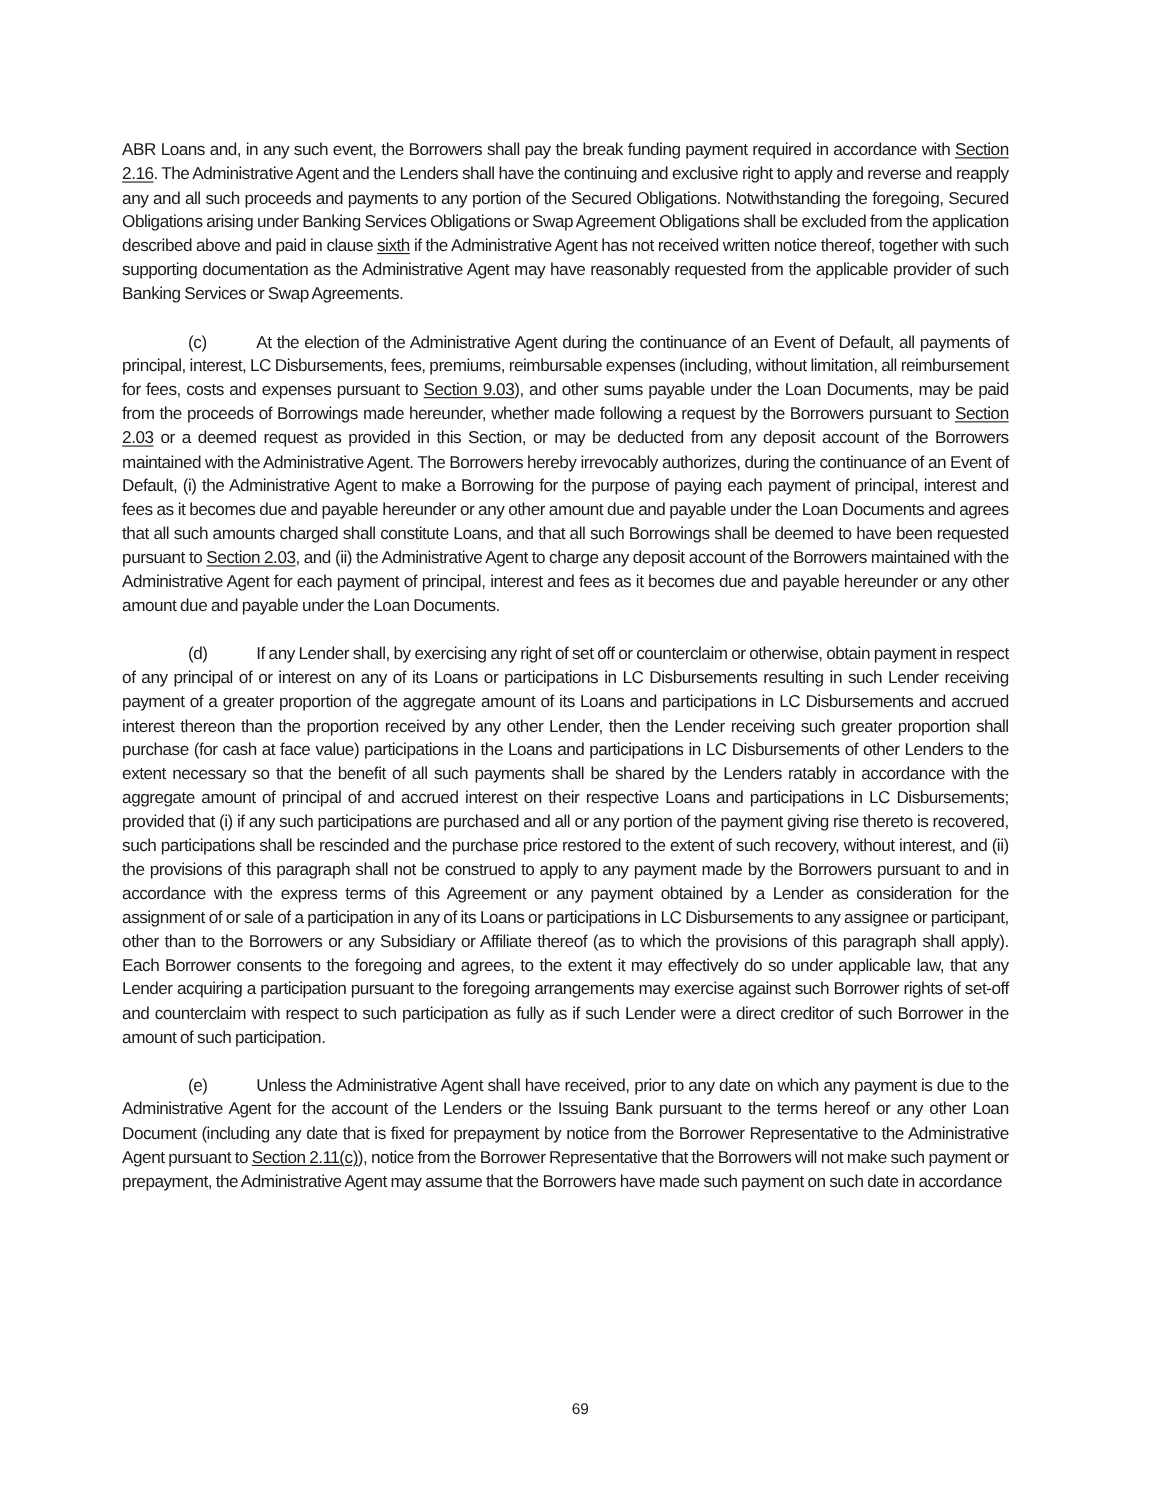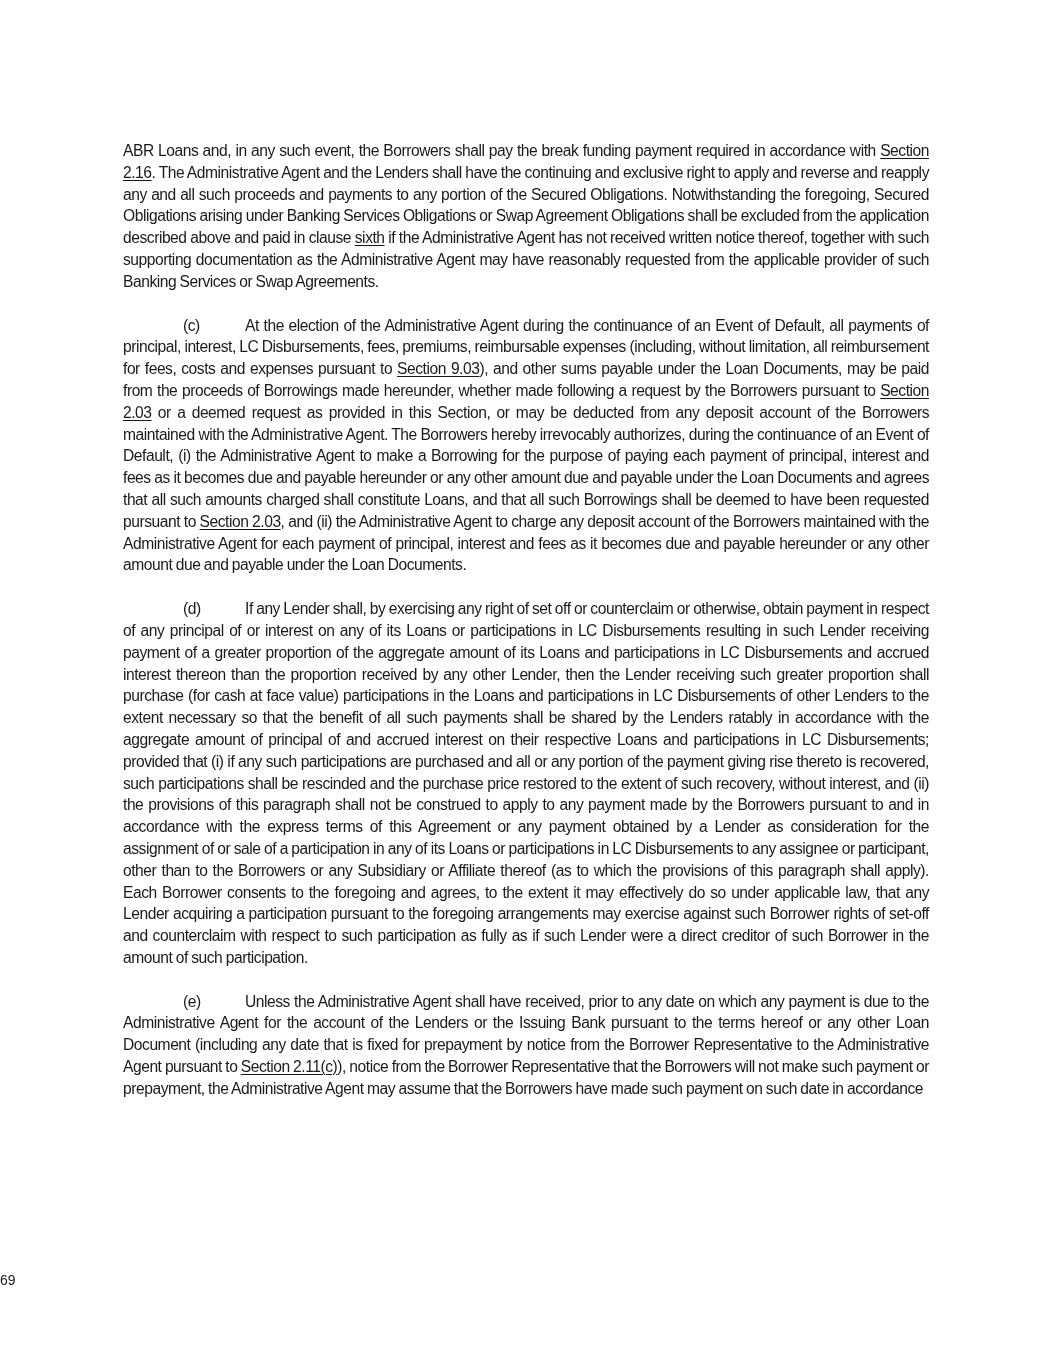--- a/index.html
+++ b/index.html
@@ -10,24 +10,23 @@
     body {
       width: 1055px;
       height: 1365px;
       position: relative;
       overflow: hidden;
       color: #1a1a1a;
       font-family: "Liberation Sans", sans-serif;
     }
     .page {
       position: absolute;
-      left: 123px;
+      left: 111px;
       top: 126px;
       width: 806px;
-      margin-top: 14px;
     }
     .para {
       margin: 0 0 22px 0;
       font-size: 15.6px;
       line-height: 21.8px;
       text-align: justify;
       letter-spacing: -0.45px;
       word-spacing: -0.5px;
       font-stretch: condensed;
     }
@@ -39,21 +38,21 @@
     .para .ref {
       text-decoration: underline;
       text-underline-offset: 2px;
       text-decoration-thickness: 1px;
     }
     .page-number {
       position: absolute;
       left: 0;
       width: 1055px;
       top: 1272px;
-      text-align: left;
+      text-align: center;
       font-size: 14px;
       font-family: "Liberation Sans", sans-serif;
       color: #1a1a1a;
     }
   </style>
 </head>
 <body>
 
 <div class="page">
   <p class="para"><span>ABR Loans and, in any such event, the Borrowers shall pay the break funding payment required in accordance with </span><span class="ref">Section 2.16</span><span>. The Administrative Agent and the Lenders shall have the continuing and exclusive right to apply and reverse and reapply any and all such proceeds and payments to any portion of the Secured Obligations. Notwithstanding the foregoing, Secured Obligations arising under Banking Services Obligations or Swap Agreement Obligations shall be excluded from the application described above and paid in clause </span><span class="ref">sixth</span><span> if the Administrative Agent has not received written notice thereof, together with such supporting documentation as the Administrative Agent may have reasonably requested from the applicable provider of such Banking Services or Swap Agreements.</span></p>

